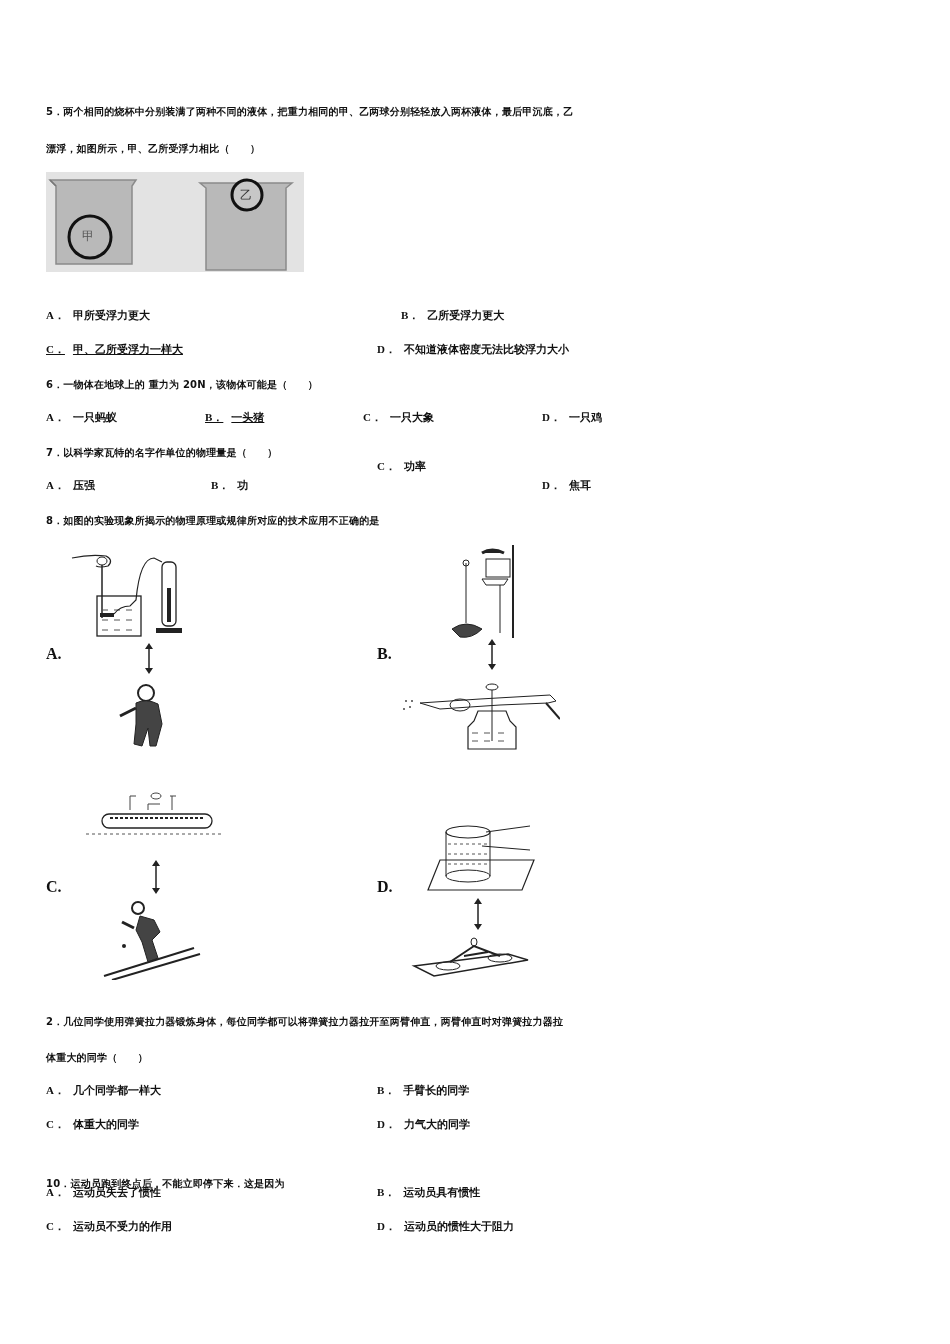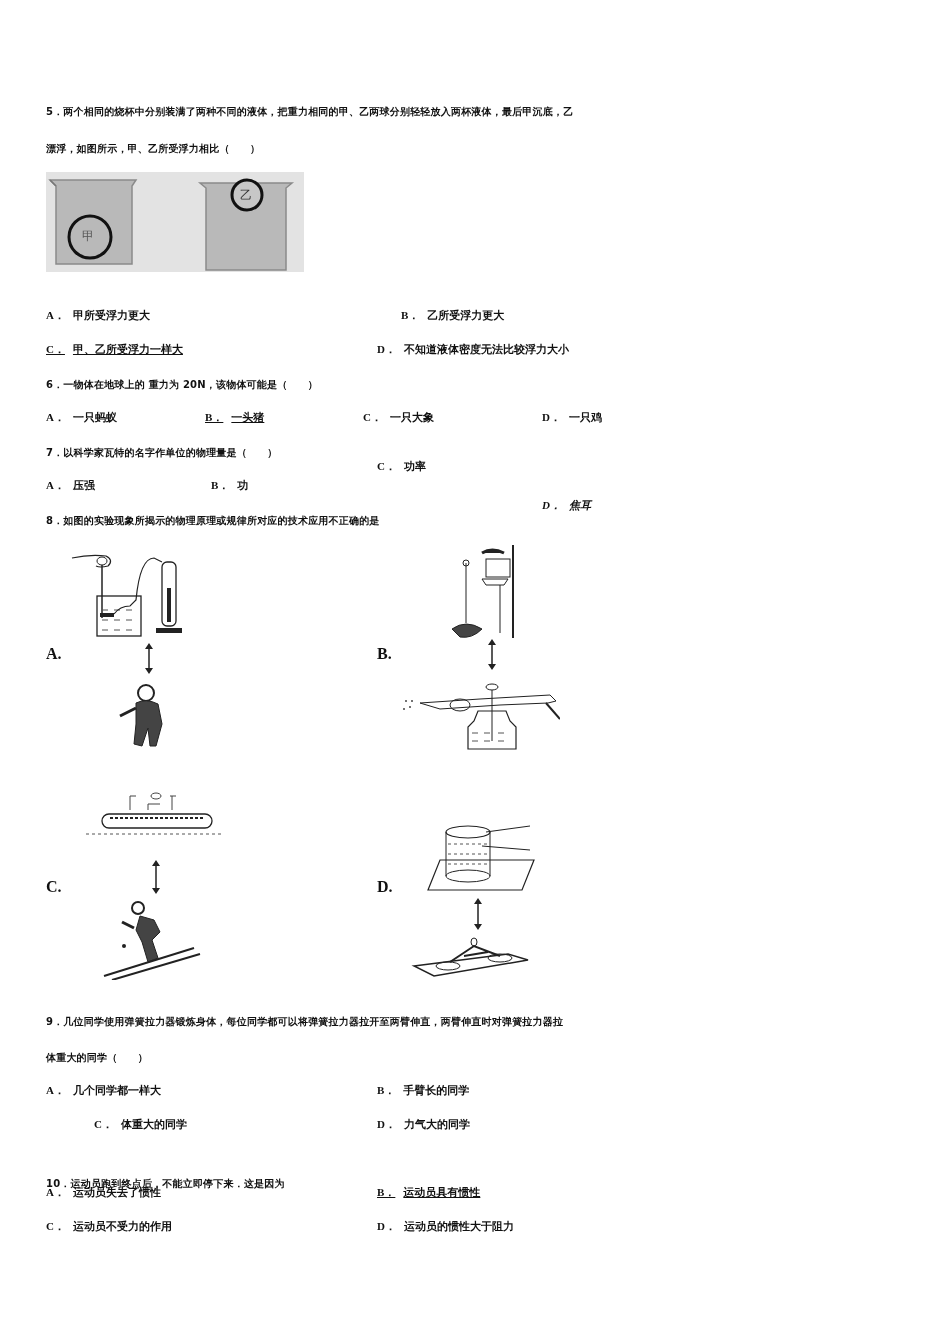--- a/index.html
+++ b/index.html
@@ -40,21 +40,21 @@
 <div class="line" style="top:375px;">6．一物体在地球上的 重力为 20N，该物体可能是（　　）</div>
 <div class="opt" style="left:46px; top:409px;"><span class="lbl">A．</span><span>一只蚂蚁</span></div>
 <div class="opt" style="left:205px; top:409px;text-decoration:underline;"><span class="lbl">B．</span><span>一头猪</span></div>
 <div class="opt" style="left:363px; top:409px;"><span class="lbl">C．</span><span>一只大象</span></div>
 <div class="opt" style="left:542px; top:409px;"><span class="lbl">D．</span><span>一只鸡</span></div>
 
 <div class="line" style="top:443px;">7．以科学家瓦特的名字作单位的物理量是（　　）</div>
 <div class="opt" style="left:46px; top:477px;"><span class="lbl">A．</span><span>压强</span></div>
 <div class="opt" style="left:211px; top:477px;"><span class="lbl">B．</span><span>功</span></div>
 <div class="opt" style="left:377px; top:458px;"><span class="lbl">C．</span><span>功率</span></div>
-<div class="opt" style="left:542px; top:497px;font-style:italic;"><span class="lbl">D．</span><span>焦耳</span></div>
+<div class="opt" style="left:542px; top:477px;"><span class="lbl">D．</span><span>焦耳</span></div>
 
 <div class="line" style="top:511px;">8．如图的实验现象所揭示的物理原理或规律所对应的技术应用不正确的是</div>
 
 <div class="fig-label" style="left:46px; top:645px;">A.</div>
 <svg class="figure" style="left:70px; top:548px;" width="140" height="200" viewBox="0 0 140 200">
 
   <path d="M2 10 Q20 6 36 8 Q44 12 38 18 Q30 20 26 18" fill="none" stroke="#222" stroke-width="1.2"></path>
   <ellipse cx="32" cy="13" rx="5" ry="4" fill="none" stroke="#222"></ellipse>
   <line x1="32" y1="17" x2="32" y2="70" stroke="#222" stroke-width="1.5"></line>
 
@@ -158,24 +158,24 @@
   <line x1="68" y1="80" x2="68" y2="108" stroke="#222" stroke-width="1.5"></line>
   <path d="M64 84 L68 78 L72 84 Z M64 104 L68 110 L72 104 Z" fill="#222"></path>
 
   <path d="M4 146 L98 134 L118 140 L24 156 Z" fill="none" stroke="#222" stroke-width="1.5"></path>
   <ellipse cx="38" cy="146" rx="12" ry="4" fill="none" stroke="#222"></ellipse>
   <ellipse cx="90" cy="138" rx="12" ry="4" fill="none" stroke="#222"></ellipse>
   <path d="M40 142 L64 126 L90 136 M54 136 L78 132" fill="none" stroke="#222" stroke-width="2"></path>
   <ellipse cx="64" cy="122" rx="3" ry="4" fill="none" stroke="#222"></ellipse>
 </svg>
 
-<div class="line" style="top:1012px;">9．几位同学使用弹簧拉力器锻炼身体，每位同学都可以将弹簧拉力器拉开至两臂伸直，两臂伸直时对弹簧拉力器拉</div>
+<div class="line" style="top:1012px;">2．几位同学使用弹簧拉力器锻炼身体，每位同学都可以将弹簧拉力器拉开至两臂伸直，两臂伸直时对弹簧拉力器拉</div>
 <div class="line" style="top:1048px;">体重大的同学（　　）</div>
 <div class="opt" style="left:46px; top:1082px;"><span class="lbl">A．</span><span>几个同学都一样大</span></div>
 <div class="opt" style="left:377px; top:1082px;"><span class="lbl">B．</span><span>手臂长的同学</span></div>
-<div class="opt" style="left:46px; top:1116px;margin-left:48px;"><span class="lbl">C．</span><span>体重大的同学</span></div>
+<div class="opt" style="left:46px; top:1116px;"><span class="lbl">C．</span><span>体重大的同学</span></div>
 <div class="opt" style="left:377px; top:1116px;"><span class="lbl">D．</span><span>力气大的同学</span></div>
 
 <div class="line" style="top:1150px;margin-top:24px;">10．运动员跑到终点后，不能立即停下来．这是因为</div>
 <div class="opt" style="left:46px; top:1184px;"><span class="lbl">A．</span><span>运动员失去了惯性</span></div>
-<div class="opt" style="left:377px; top:1184px;text-decoration:underline;"><span class="lbl">B．</span><span>运动员具有惯性</span></div>
+<div class="opt" style="left:377px; top:1184px;"><span class="lbl">B．</span><span>运动员具有惯性</span></div>
 <div class="opt" style="left:46px; top:1218px;"><span class="lbl">C．</span><span>运动员不受力的作用</span></div>
 <div class="opt" style="left:377px; top:1218px;"><span class="lbl">D．</span><span>运动员的惯性大于阻力</span></div>
 
 </body></html>

